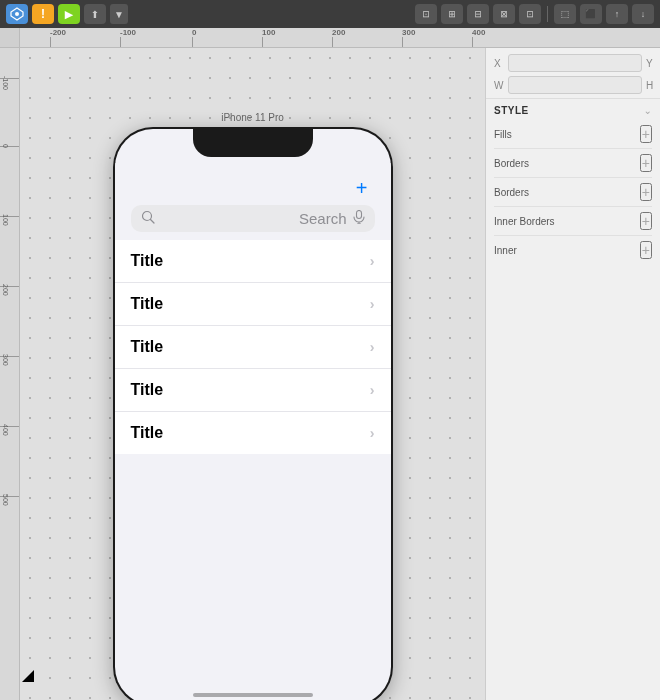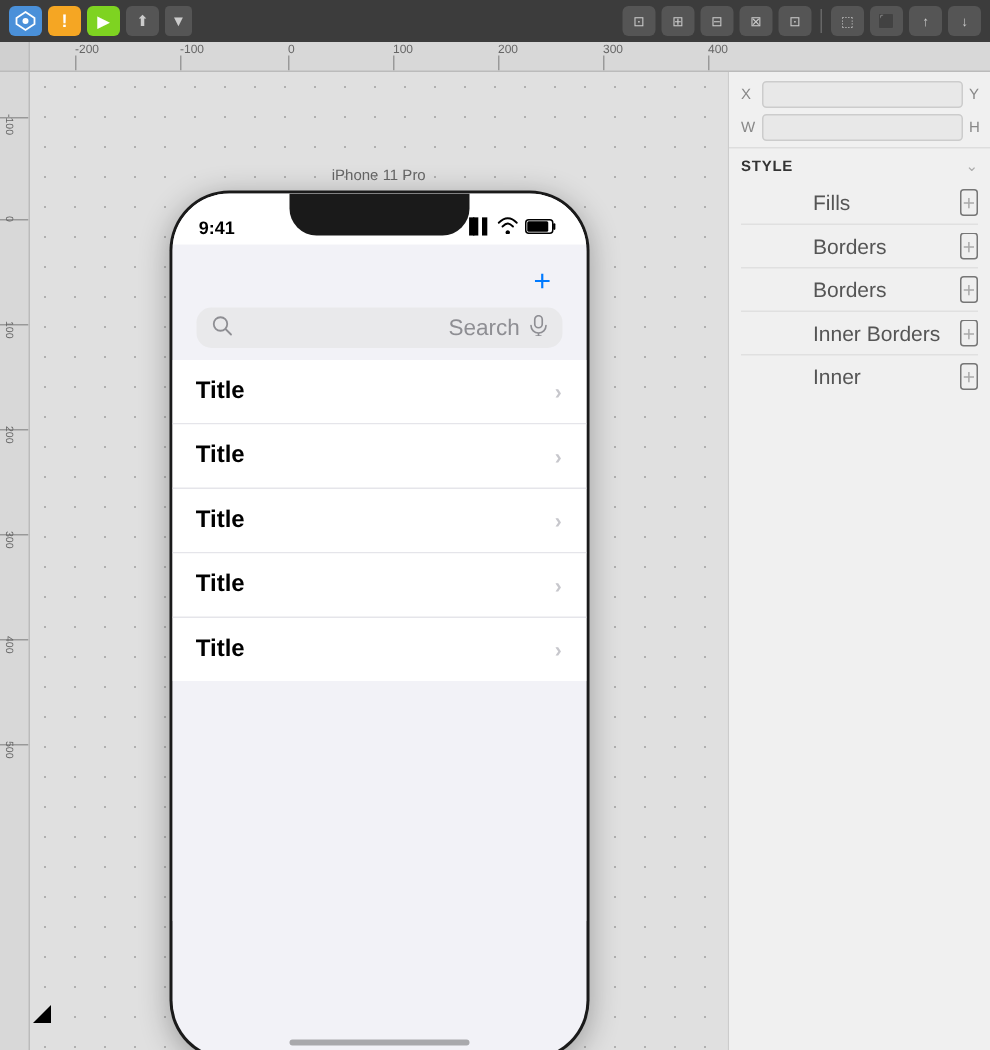--- a/index.html
+++ b/index.html
@@ -55,20 +55,21 @@
       display: flex;
       align-items: center;
       gap: 3px;
       cursor: pointer;
     }
 
     
     .ruler-container {
       display: flex;
       flex-shrink: 0;
+      font-weight: bold;
     }
     .ruler-corner {
       width: 20px;
       height: 20px;
       background: #d0d0d0;
       border-right: 1px solid #bbb;
       border-bottom: 1px solid #bbb;
       flex-shrink: 0;
     }
     .ruler-h {
@@ -165,23 +166,22 @@
       color: #aaa;
     }
     .style-row {
       display: flex;
       align-items: center;
       justify-content: space-between;
       padding: 5px 0;
       border-bottom: 1px solid #e0e0e0;
     }
     .style-row-label {
-      font-size: 14px;
+      font-size: 10px;
       color: #555;
-      margin-left: 48px;
     }
     .style-row-add {
       font-size: 14px;
       color: #aaa;
       cursor: pointer;
       line-height: 1;
     }
 
     
     .phone-mockup-wrapper {
@@ -424,41 +424,20 @@
     <div style="position:absolute;top:446px;left:2px;font-size:7px;color:#666;writing-mode:vertical-lr;">500</div>
   </div>
 
   <div class="canvas-area">
 
     <div class="phone-mockup-wrapper">
       <div class="phone-label">iPhone 11 Pro</div>
       <div class="phone-mockup">
         <div class="phone-inner">
 
-          <div class="status-bar">
-            <span class="status-time">9:41</span>
-            <div style="width:100px;"></div>
-            <div class="status-icons">
-              <span style="font-size:10px;letter-spacing:-1px;">▐▌▌</span>
-              <span style="font-size:10px;">
-                <svg width="15" height="12" viewBox="0 0 15 12" fill="none">
-                  <path d="M7.5 9.5C8.3 9.5 9 10.2 9 11C9 11.8 8.3 12.5 7.5 12.5C6.7 12.5 6 11.8 6 11C6 10.2 6.7 9.5 7.5 9.5Z" fill="#000"></path>
-                  <path d="M4 7C5.3 5.7 6.8 5 7.5 5C8.2 5 9.7 5.7 11 7" stroke="#000" stroke-width="1.2" fill="none" stroke-linecap="round"></path>
-                  <path d="M1.5 4.5C3.5 2.5 5.4 1.5 7.5 1.5C9.6 1.5 11.5 2.5 13.5 4.5" stroke="#000" stroke-width="1.2" fill="none" stroke-linecap="round"></path>
-                </svg>
-              </span>
-              <span style="font-size:9px;">
-                <svg width="22" height="12" viewBox="0 0 22 12">
-                  <rect x="0.5" y="1.5" width="18" height="9" rx="2" stroke="#000" stroke-width="1" fill="none"></rect>
-                  <rect x="1.5" y="2.5" width="14" height="7" rx="1" fill="#000"></rect>
-                  <path d="M19.5 4.5V7.5" stroke="#000" stroke-width="1.5" stroke-linecap="round"></path>
-                </svg>
-              </span>
-            </div>
-          </div>
 
           <div style="position:absolute;top:0;left:50%;transform:translateX(-50%);width:120px;height:28px;background:#1a1a1a;border-radius:0 0 18px 18px;z-index:10;"></div>
 
           <div style="margin-top:34px;">
 
             <div class="contacts-header-area">
               <div class="contacts-top-row">
                 <div class="contacts-add-btn">+</div>
               </div>
               <div class="search-bar">

